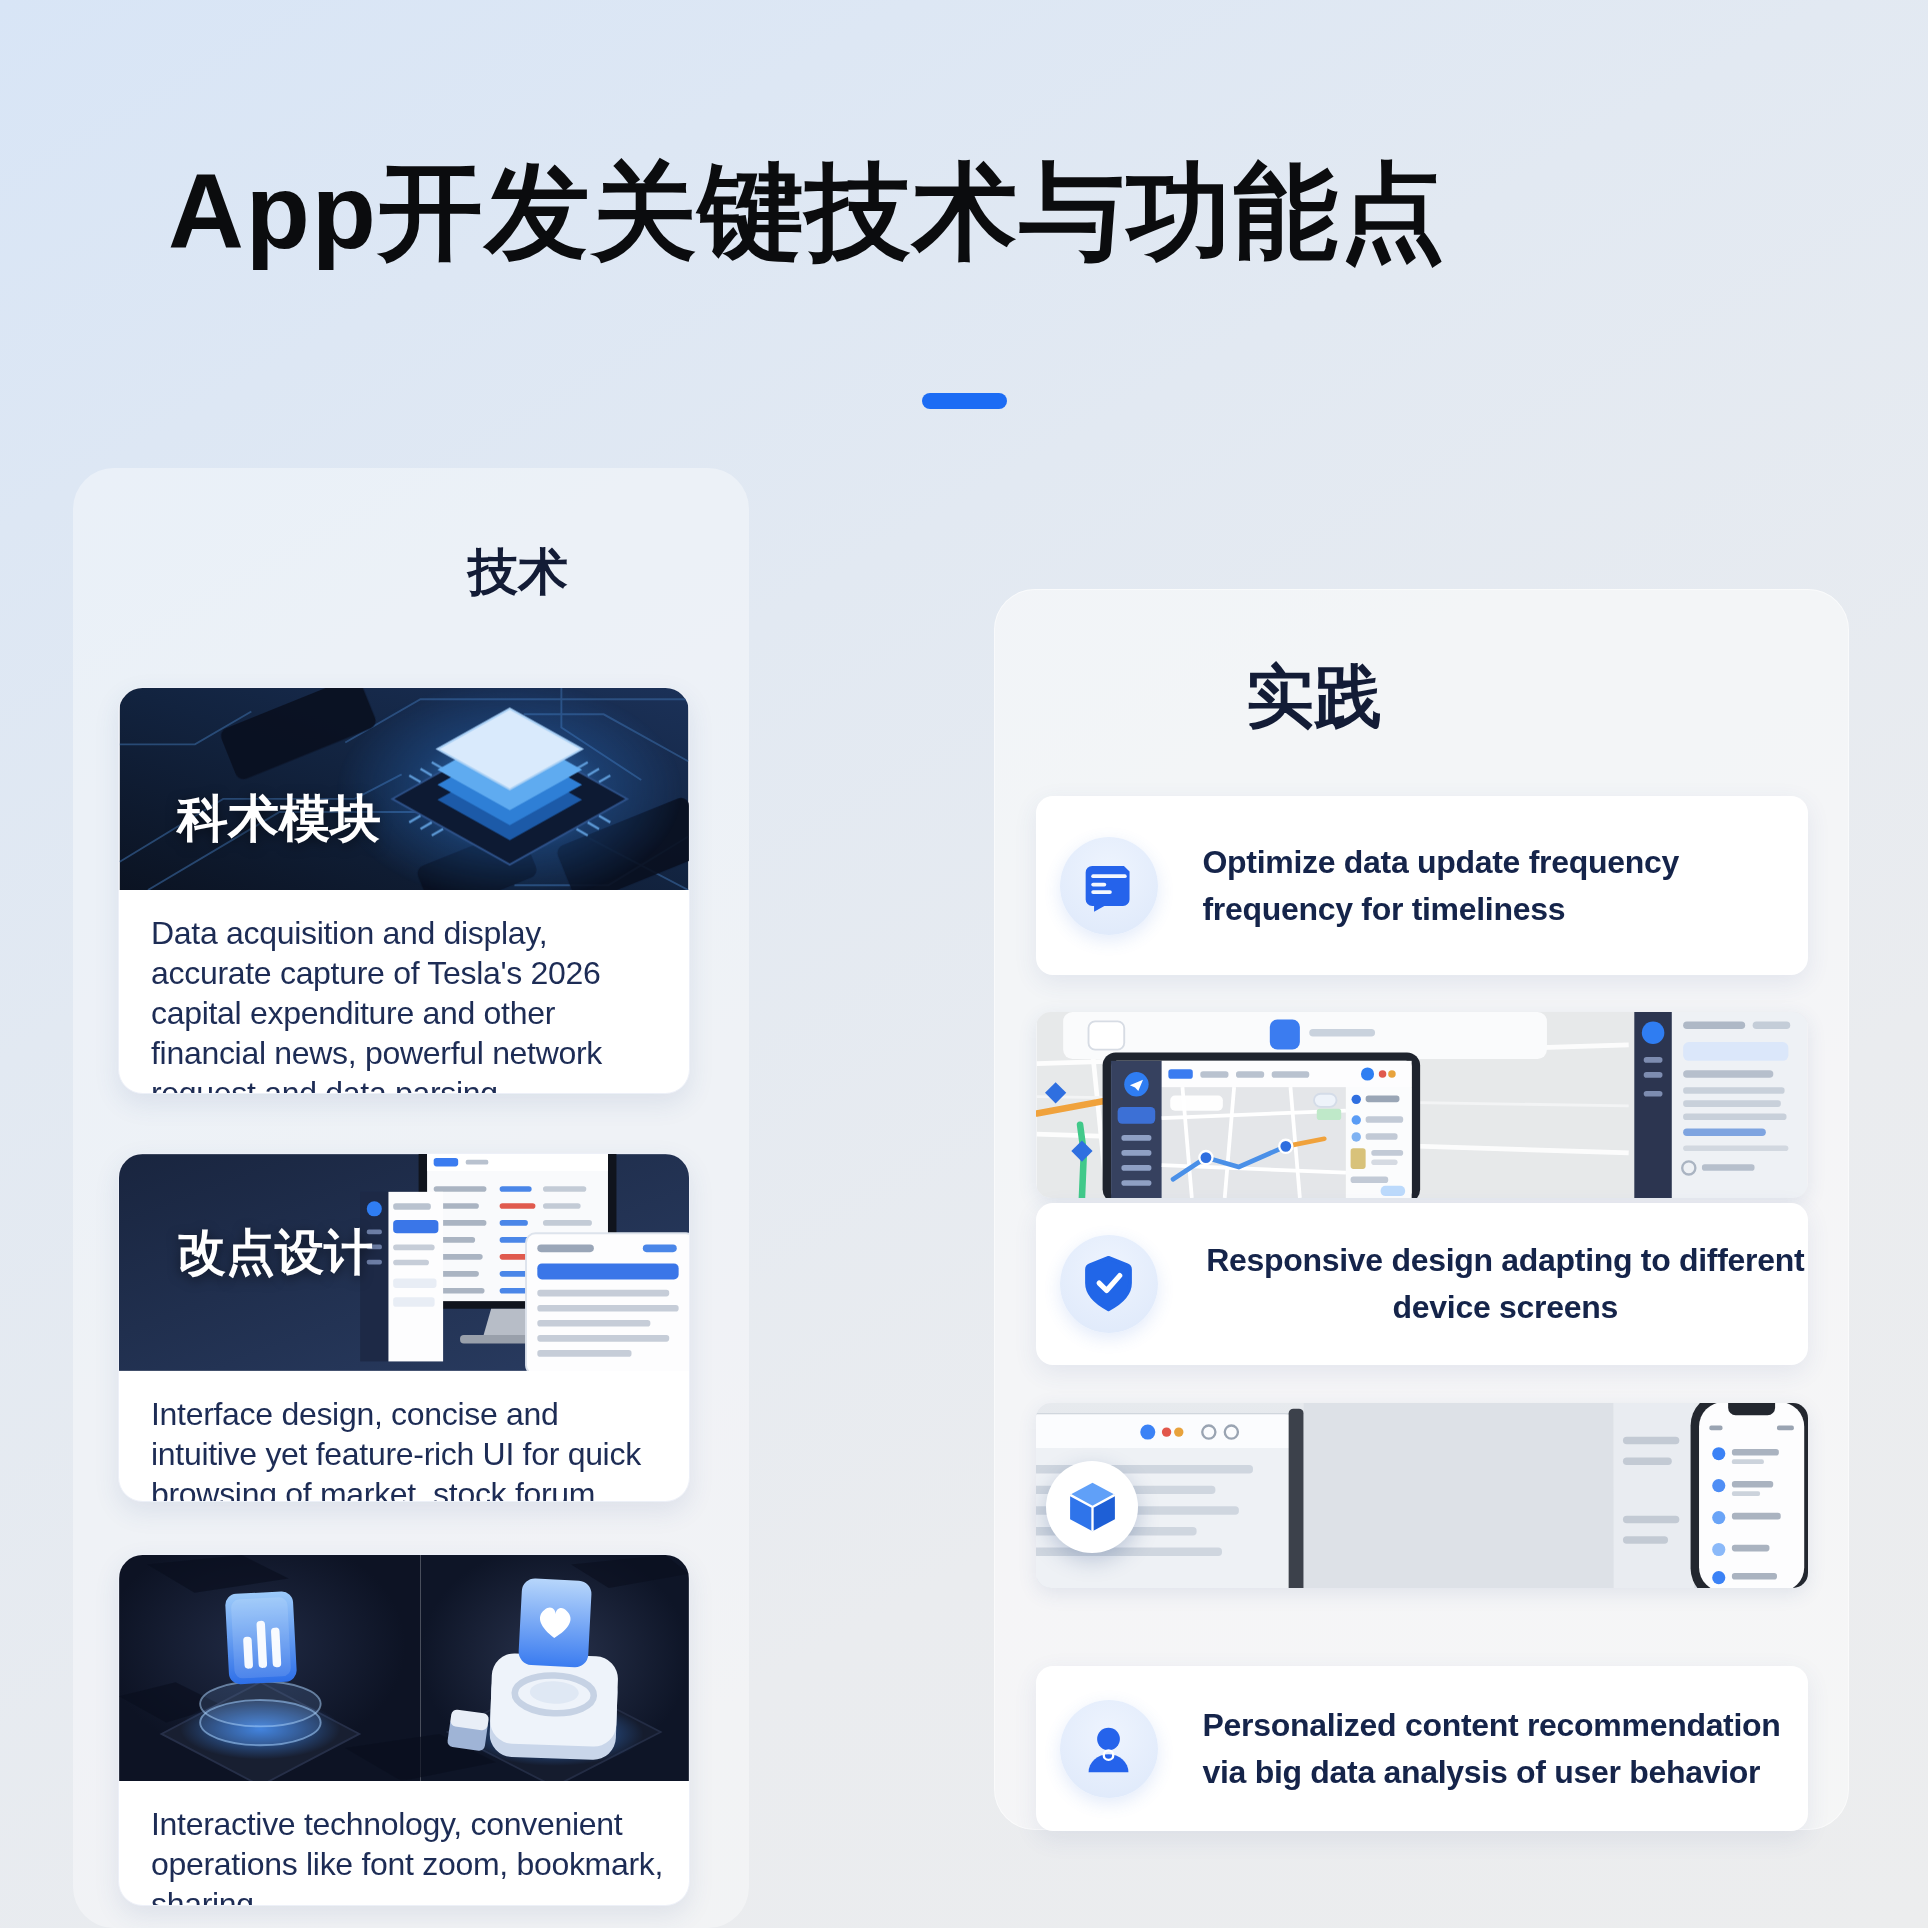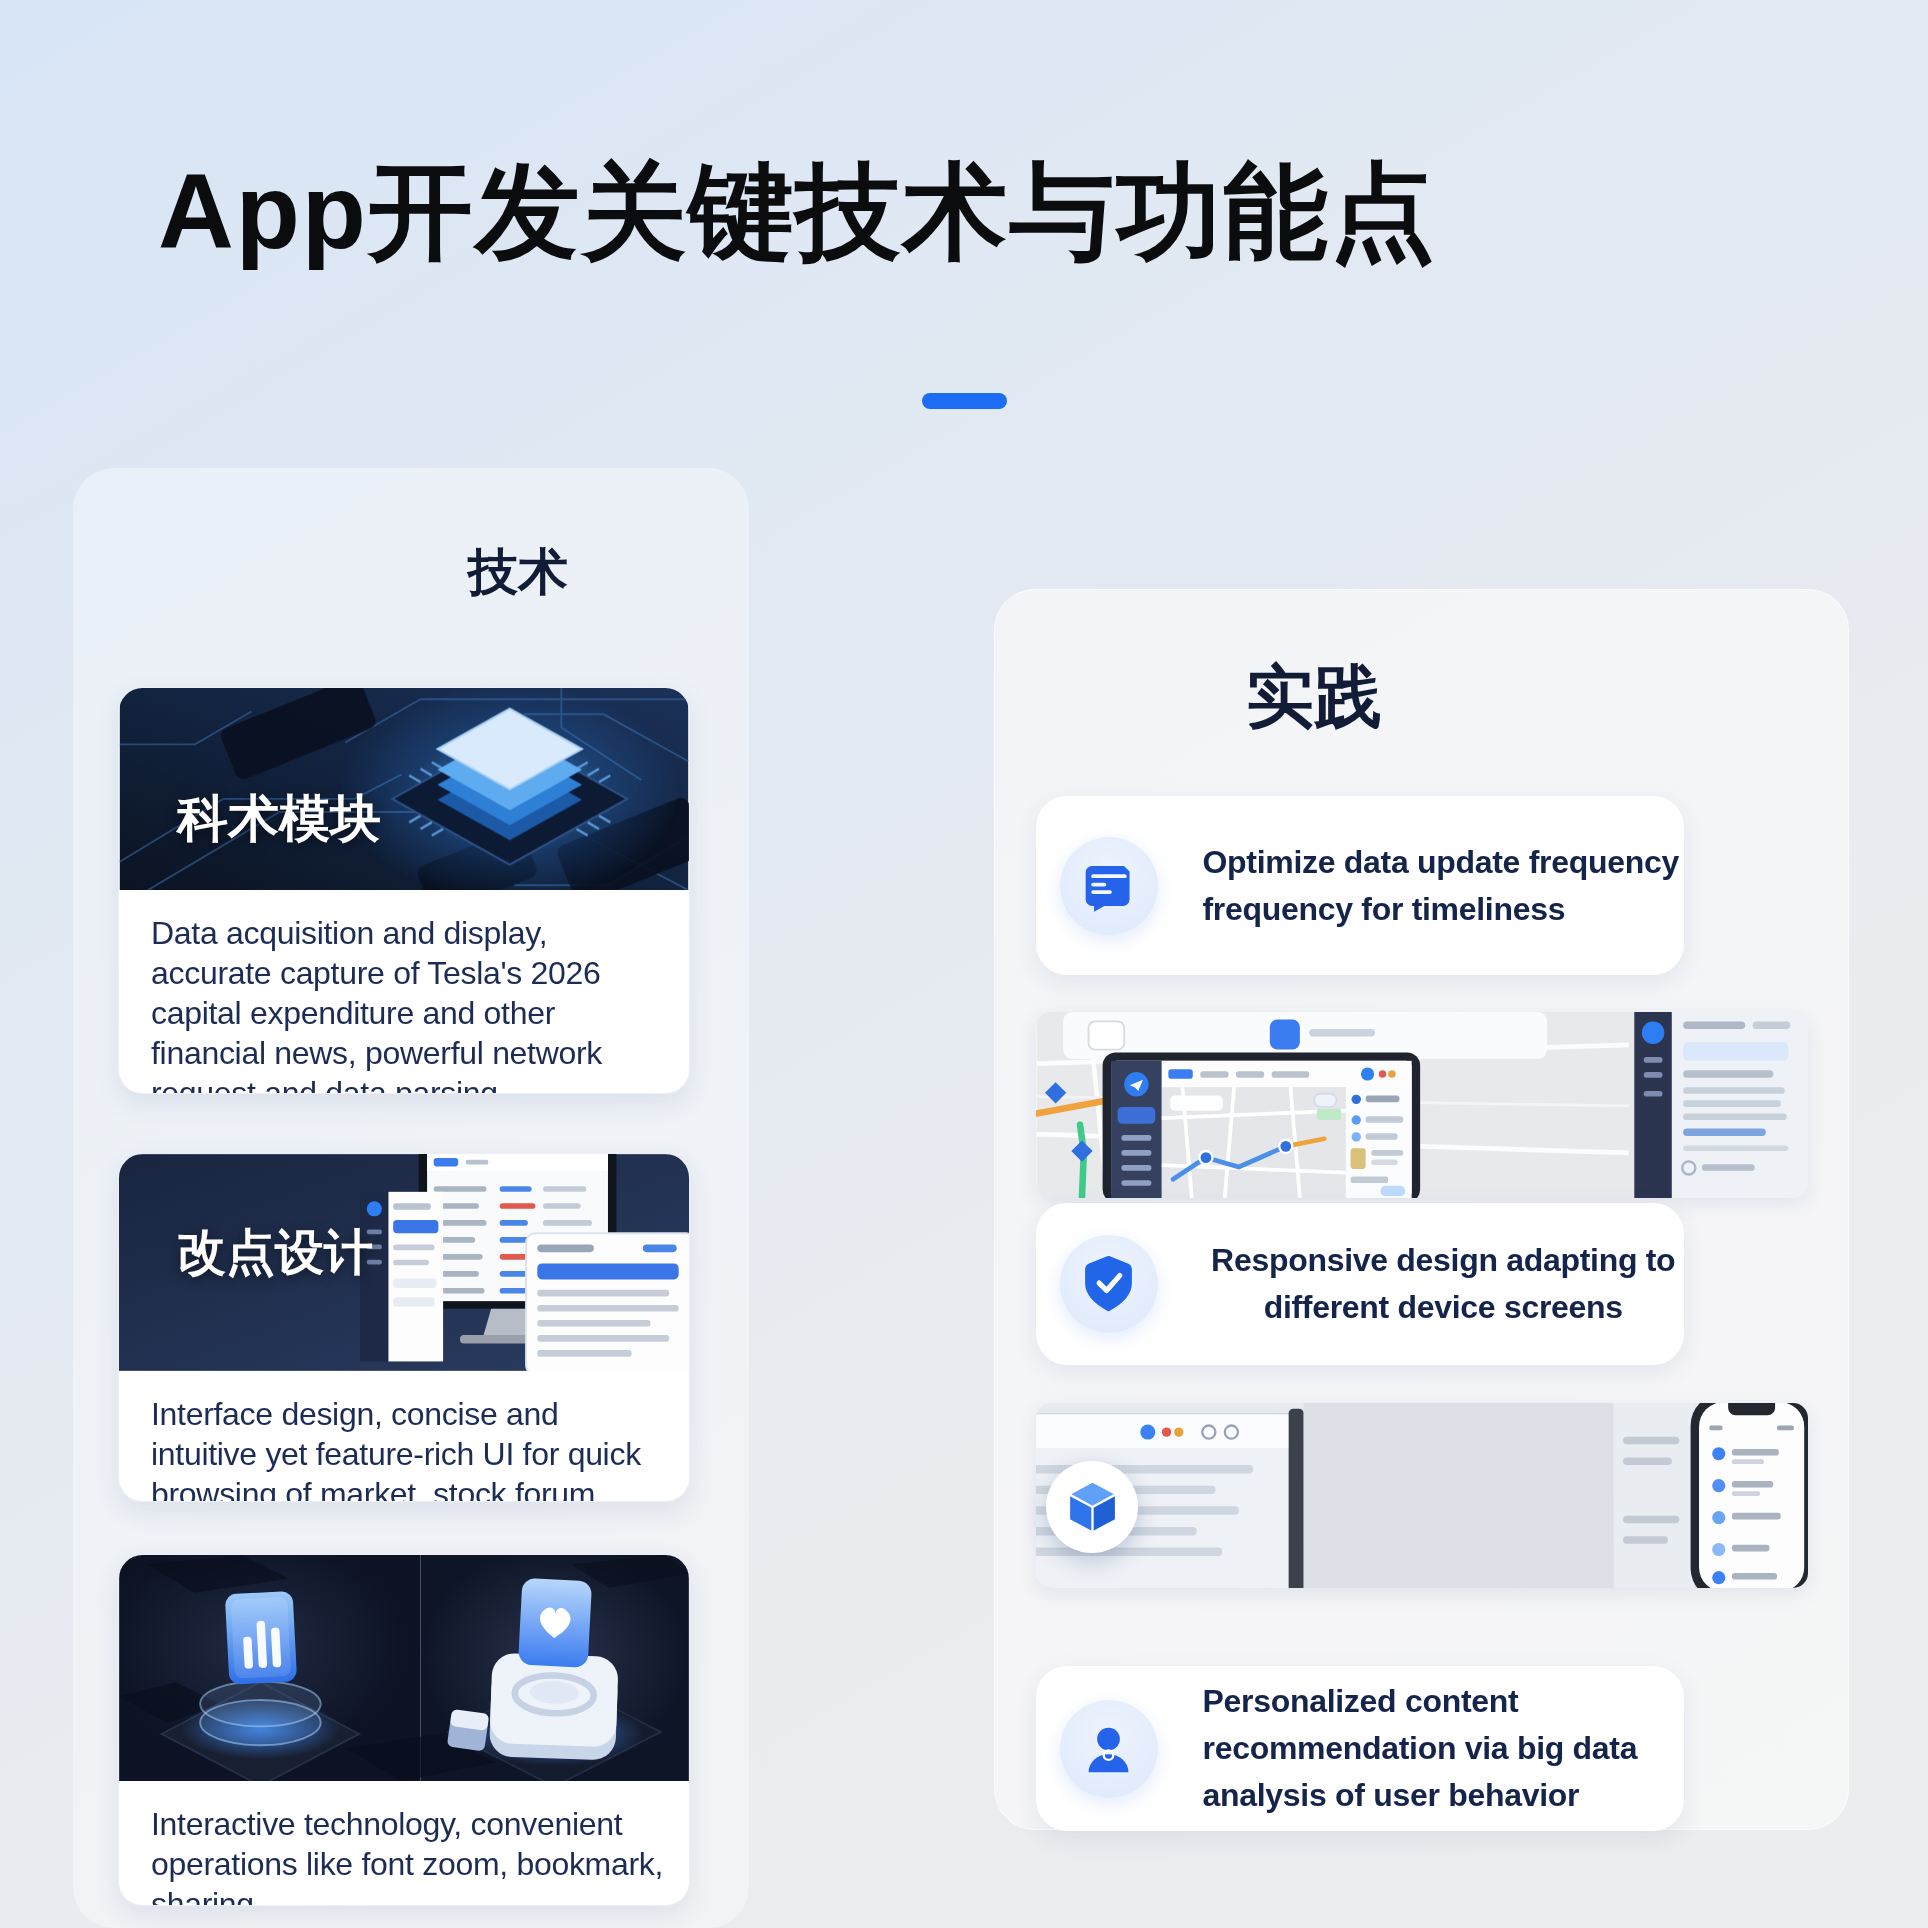--- a/index.html
+++ b/index.html
@@ -3,41 +3,41 @@
 <meta charset="utf-8">
 <style>
   html,body{margin:0;padding:0;background:#eceef0;}
   #canvas{
     position:relative;width:1928px;height:1928px;overflow:hidden;
     font-family:"Liberation Sans",sans-serif;
     background:linear-gradient(150deg,#d8e5f6 0%,#e2e9f2 35%,#eaecef 70%,#ecedee 100%);
   }
   .abs{position:absolute;}
   
-  .title{left:158px;top:143px;font-size:105px;font-weight:bold;color:#0b0c0e;letter-spacing:1.9px;white-space:nowrap;}
+  .title{left:168px;top:143px;font-size:105px;font-weight:bold;color:#0b0c0e;letter-spacing:1.9px;white-space:nowrap;}
   .divider{left:922px;top:393px;width:85px;height:16px;border-radius:8.5px;background:#1c6cf4;}
   
   .panel-left{left:73px;top:468px;width:676px;height:1460px;border-radius:41px;background:rgba(255,255,255,.38);}
   .panel-right{left:994px;top:589px;width:855px;height:1241px;border-radius:41px;background:rgba(251,252,251,.60);box-shadow:inset 0 0 0 0.9px rgba(255,255,255,.55);}
   .sec-head{font-weight:bold;color:#131c36;}
   .sec-head.tech{left:468px;top:539px;font-size:50px;}
   .sec-head.practice{left:1246px;top:652px;font-size:68px;}
   
   .lcard{position:absolute;left:118px;width:570px;background:#ffffff;border-radius:24.5px;overflow:hidden;
          box-shadow:0 9.4px 26px rgba(45,75,140,.10);border:0.9px solid #edf0f8;}
   #lcard1{top:687px;height:405px;}
   #lcard2{top:1153px;height:347px;}
   #lcard3{top:1554px;height:350px;}
   .limg{position:relative;width:100%;overflow:hidden;}
   .llabel{position:absolute;left:58px;color:#ffffff;font-weight:bold;text-shadow:0 2.8px 11.3px rgba(0,0,0,.5);white-space:nowrap;}
   .llabel.l1{top:62px;font-size:51px;margin-top:35px;}
   .llabel.l2{top:66px;font-size:49px;}
   .ldesc{padding:22.6px 24.5px 0 32px;font-size:32px;line-height:40px;color:#1d2c55;letter-spacing:-0.3px;}
   
-  .rcard{position:absolute;left:1036px;width:648px;background:#ffffff;border-radius:31px;
+  .rcard{position:absolute;left:1036px;width:772px;background:#ffffff;border-radius:17px;
          box-shadow:0 7.5px 24.5px rgba(50,80,140,.09);display:flex;align-items:center;}
   #rcard1{top:796px;height:179px;}
   #rcard2{top:1203px;height:162px;text-align:center;}
   #rcard3{top:1666px;height:165px;}
   .icon-wrap{width:98px;height:98px;border-radius:50%;flex:0 0 auto;margin-left:23.5px;
              background:radial-gradient(circle at 50% 35%,#eef4fe 0%,#dde8fa 100%);
              display:flex;align-items:center;justify-content:center;
              box-shadow:0 5.6px 17px rgba(60,110,220,.14);}
   .rtext{margin-left:45px;width:607px;font-size:32px;line-height:47px;font-weight:bold;color:#15244a;letter-spacing:-0.3px;}
   

